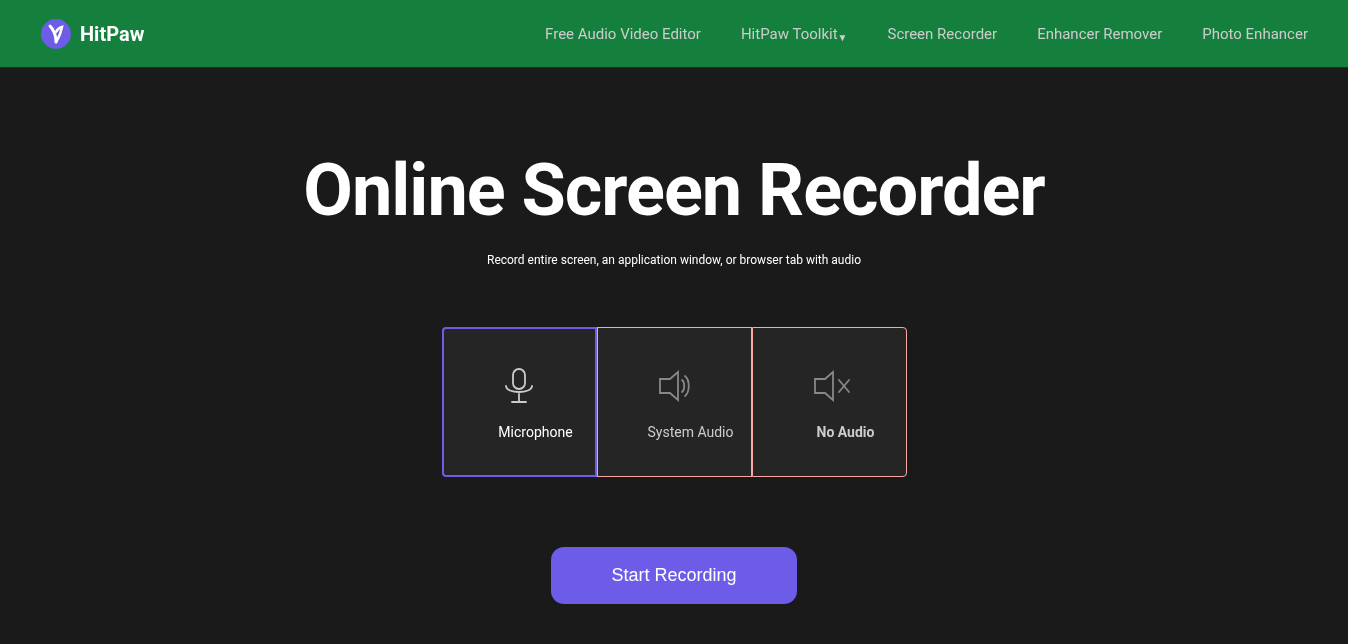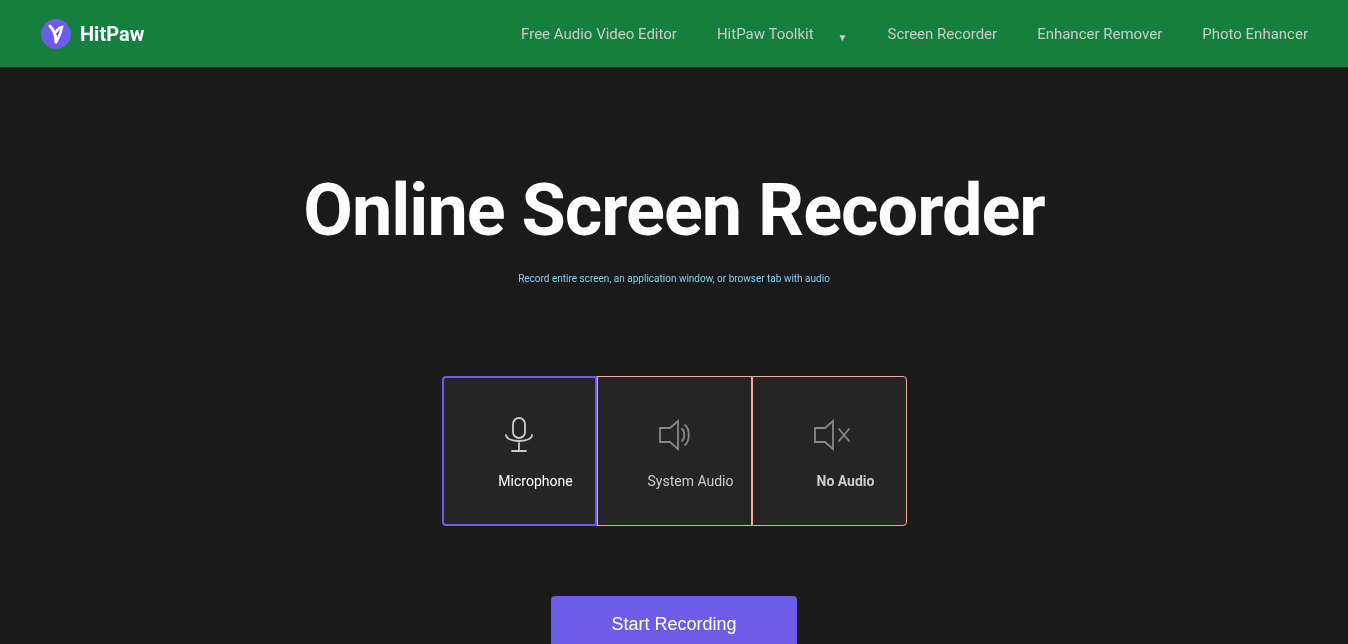--- a/index.html
+++ b/index.html
@@ -56,21 +56,21 @@
       color: #cccccc;
       text-decoration: none;
       font-size: 15px;
       cursor: pointer;
       white-space: nowrap;
     }
 
     .nav-item-with-arrow {
       display: flex;
       align-items: flex-end;
-      gap: 24px;
+      gap: 0;
     }
 
     .arrow-icon {
       font-size: 10px;
       color: #cccccc;
     }
 
     
     main {
       display: flex;
@@ -79,28 +79,27 @@
       padding: 80px 20px 60px;
     }
 
     .page-title {
       font-size: 72px;
       font-weight: 700;
       color: #ffffff;
       text-align: center;
       margin-bottom: 20px;
       letter-spacing: -1px;
-      margin-top: 20px;
     }
 
     .page-subtitle {
-      font-size: 10px;
-      color: #7dd3fc;
+      font-size: 12px;
+      color: #ffffff;
       text-align: center;
-      margin-bottom: 92px;
+      margin-bottom: 60px;
     }
 
     
     .audio-options {
       display: flex;
       gap: 0;
       margin-bottom: 70px;
     }
 
     .audio-card {
@@ -145,21 +144,21 @@
     .icon-svg {
       width: 44px;
       height: 44px;
     }
 
     
     .start-recording-btn {
       background-color: #6c5ce7;
       color: #ffffff;
       border: none;
-      border-radius: 4px;
+      border-radius: 13px;
       padding: 18px 60px;
       font-size: 18px;
       font-weight: 500;
       cursor: pointer;
       transition: background-color 0.2s;
     }
   </style>
 </head>
 <body>
 

